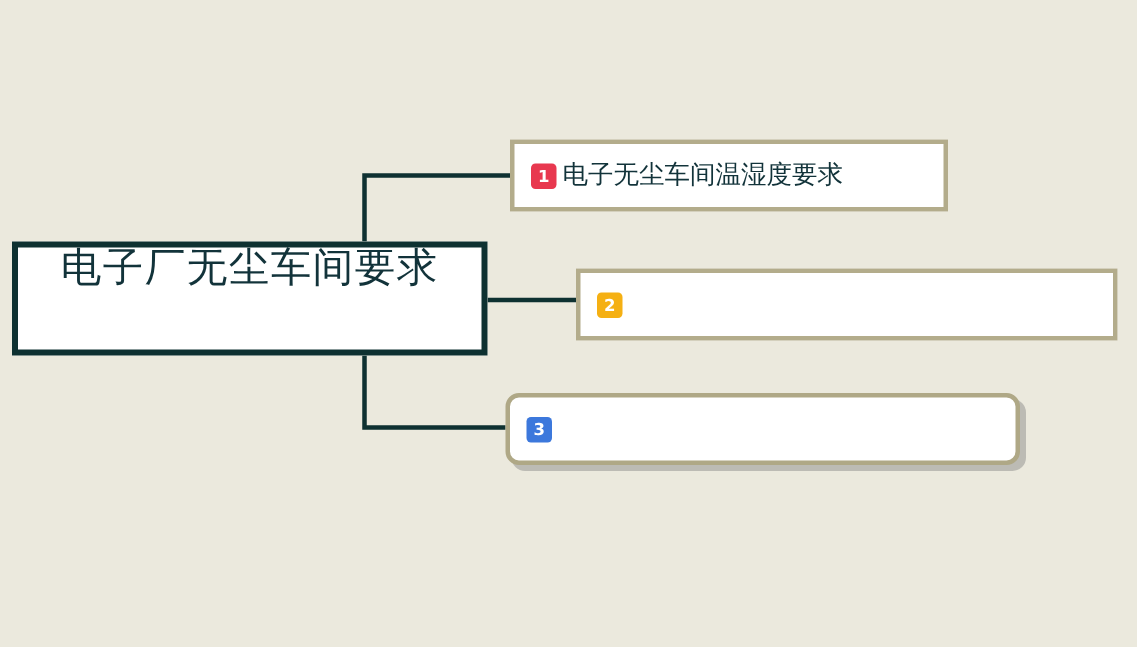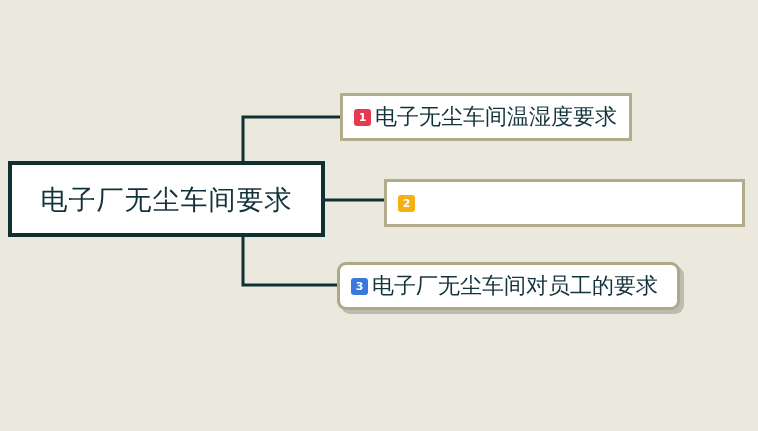--- a/index.html
+++ b/index.html
@@ -34,21 +34,20 @@
   .root-node {
     position: absolute;
     left: 8px;
     top: 161px;
     width: 317px;
     height: 76px;
     box-sizing: border-box;
     background: #FFFFFF;
     border: 4px solid #0E3131;
     display: flex;
-    align-items: center;
     justify-content: center;
     z-index: 3;
   }
   .root-label {
     font-size: 27px;
     line-height: 1;
     color: #12333A;
     letter-spacing: 1px;
     white-space: nowrap;
     font-weight: 400;
@@ -66,21 +65,21 @@
     padding-left: 11px;
     padding-right: 12px;
   }
   .branch-node.rounded {
     border-radius: 9px;
     border-color: #AFA886;
     box-shadow: 4px 4px 0 rgba(150,150,145,0.55);
   }
 
   .branch-label {
-    font-size: 22px;
+    font-size: 17px;
     line-height: 1;
     color: #12333A;
     white-space: nowrap;
     font-weight: 400;
   }
 
   
   .badge {
     flex: 0 0 auto;
     width: 17px;
@@ -125,16 +124,15 @@
     <span class="badge badge-1">1</span>
     <span class="branch-label">电子无尘车间温湿度要求</span>
   </div>
 
   <div class="branch-node" id="branch-2">
     <span class="badge badge-2">2</span>
   </div>
 
   <div class="branch-node rounded" id="branch-3">
     <span class="badge badge-3">3</span>
-    <span class="branch-label">电子厂无尘车间对员工的要求</span>
   </div>
 
 </div>
 
 </body></html>

